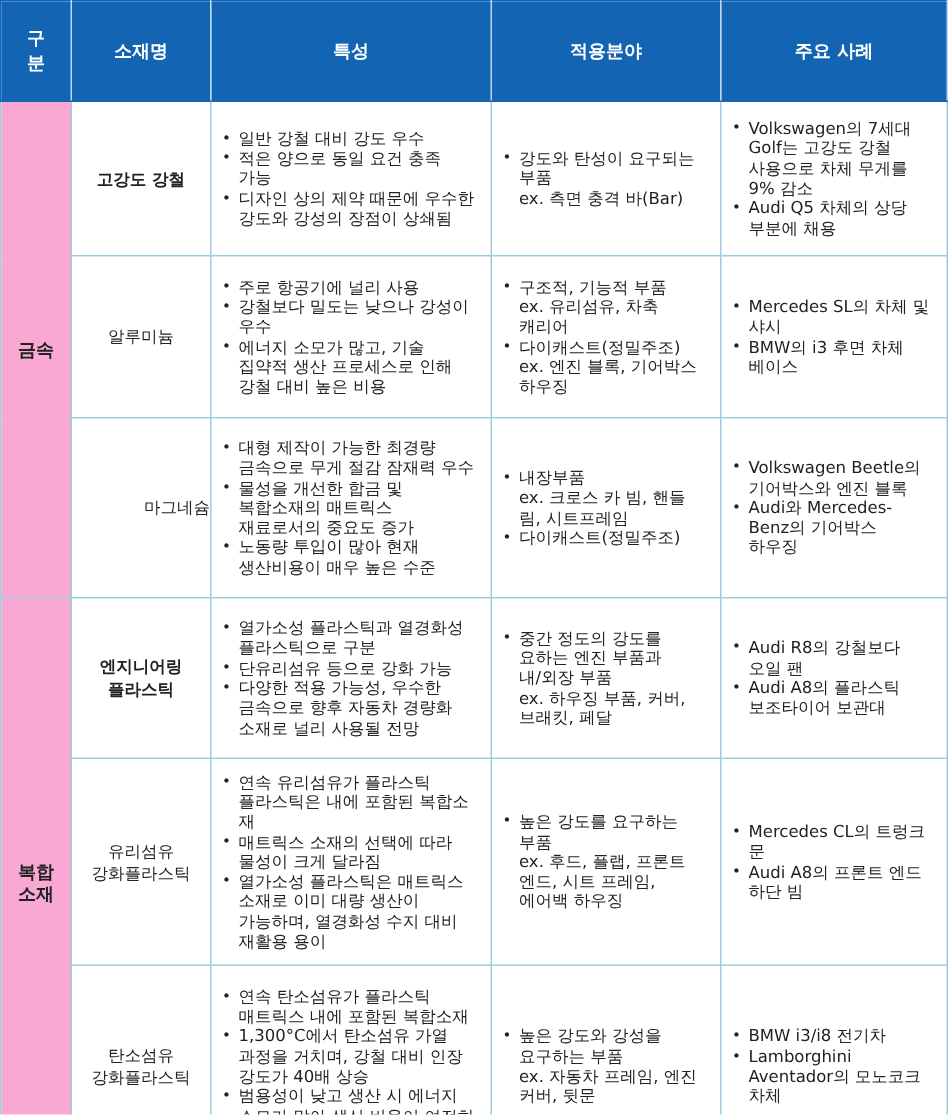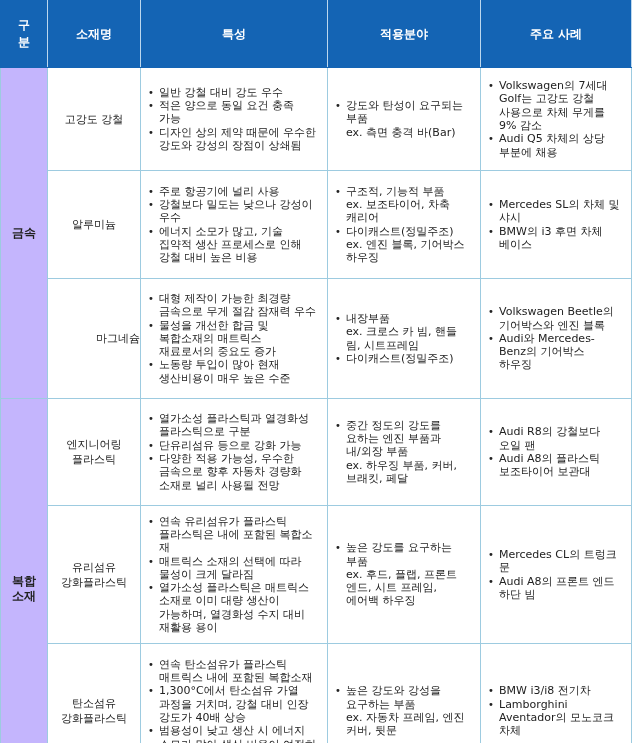--- a/index.html
+++ b/index.html
@@ -31,21 +31,21 @@
       border-bottom: 1px solid #1464b4;
     }
     thead th:first-child { border-left: 1px solid #1464b4; }
     tbody td {
       border: 1px solid #9dcbe0;
       vertical-align: middle;
       padding: 0;
       line-height: 13.3px;
     }
     tbody td.group {
-      background: #c4b5fd;
+      background: #f9a8d4;
       text-align: center;
       font-weight: bold;
       font-size: 12px;
       color: #222;
       line-height: 15px;
       border-left: 1px solid #9dcbe0;
     }
     tbody td.name {
       text-align: center;
       font-size: 11px;
@@ -87,21 +87,21 @@
       <th>구분</th>
       <th>소재명</th>
       <th>특성</th>
       <th>적용분야</th>
       <th>주요 사례</th>
     </tr>
   </thead>
   <tbody id="tbody">
       <tr style="height: 103px;">
         <td class="group" rowspan="3" style="white-space: pre-line;">금속</td>
-        <td class="name" style="white-space: pre-line;">고강도 강철</td>
+        <td class="name" style="white-space: pre-line; font-weight: bold;">고강도 강철</td>
         <td class="col-feat">
           <ul class="bl">
             <li>일반 강철 대비 강도 우수</li>
             <li>적은 양으로 동일 요건 충족
 가능</li>
             <li>디자인 상의 제약 때문에 우수한
 강도와 강성의 장점이 상쇄됨</li>
           </ul>
         </td>
         <td>
@@ -130,21 +130,21 @@
             <li>강철보다 밀도는 낮으나 강성이
 우수</li>
             <li>에너지 소모가 많고, 기술
 집약적 생산 프로세스로 인해
 강철 대비 높은 비용</li>
           </ul>
         </td>
         <td>
           <ul class="bl">
             <li>구조적, 기능적 부품
-ex. 보조타이어, 차축
+ex. 유리섬유, 차축
 캐리어</li>
             <li>다이캐스트(정밀주조)
 ex. 엔진 블록, 기어박스
 하우징</li>
           </ul>
         </td>
         <td>
           <ul class="bl">
             <li>Mercedes SL의 차체 및
 샤시</li>
@@ -180,21 +180,21 @@
 기어박스와 엔진 블록</li>
             <li>Audi와 Mercedes-
 Benz의 기어박스
 하우징</li>
           </ul>
         </td>
       </tr>
       <tr class="group-sep" style="height: 107px;">
         <td class="group" rowspan="3" style="white-space: pre-line;">복합
 소재</td>
-        <td class="name" style="white-space: pre-line;">엔지니어링
+        <td class="name" style="white-space: pre-line; font-weight: bold;">엔지니어링
 플라스틱</td>
         <td class="col-feat">
           <ul class="bl">
             <li>열가소성 플라스틱과 열경화성
 플라스틱으로 구분</li>
             <li>단유리섬유 등으로 강화 가능</li>
             <li>다양한 적용 가능성, 우수한
 금속으로 향후 자동차 경량화
 소재로 널리 사용될 전망</li>
           </ul>

